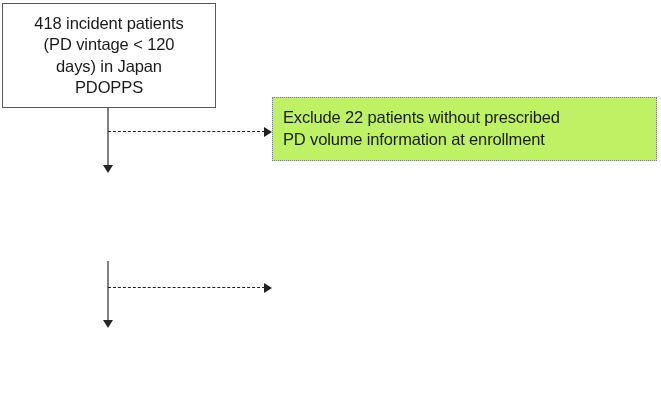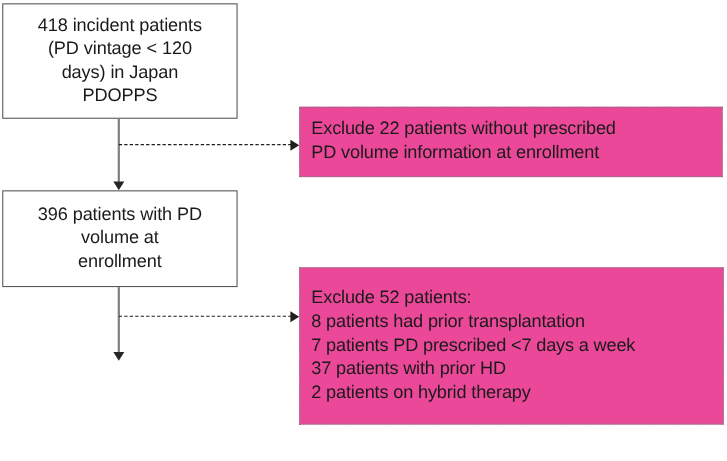--- a/index.html
+++ b/index.html
@@ -46,21 +46,21 @@
 
   #node-cohort   { left: 2px;  top: 3px;   width: 214px; height: 105px; }
   #node-with-pd  { left: 2px;  top: 173px; width: 214px; height: 88px;  }
   #node-included { left: 2px;  top: 328px; width: 214px; height: 89px;  }
 
   
   .exclusion {
     position: absolute;
     box-sizing: border-box;
     border: 1.6px dotted #7a7a7a;
-    background: #ec4899;
+    background: #bef264;
     display: flex;
     align-items: center;
     font-size: 16.5px;
     line-height: 1.32;
     letter-spacing: -0.15px;
     padding: 2px 8px 2px 10px;
     text-align: left;
   }
   .exclusion .excl-text {
     display: block;
@@ -133,34 +133,22 @@
   <div class="arrow-down" id="arrowhead-1"></div>
 
   <div class="branch" id="branch-1"></div>
   <div class="arrow-right" id="arrowhead-branch-1"></div>
 
   <div class="exclusion" id="excl-no-volume">
     <span class="excl-text">Exclude 22 patients without prescribed
 PD volume information at enrollment</span>
   </div>
 
-  <div class="node" id="node-with-pd">
-    <span class="node-text">396 patients with PD
-volume at
-enrollment</span>
-  </div>
 
   <div class="conn-line v-seg" id="trunk-2"></div>
   <div class="arrow-down" id="arrowhead-2"></div>
 
   <div class="branch" id="branch-2"></div>
   <div class="arrow-right" id="arrowhead-branch-2"></div>
 
-  <div class="exclusion" id="excl-52">
-    <span class="excl-text">Exclude 52 patients:
-8 patients had prior transplantation
-7 patients PD prescribed &lt;7 days a week
-37 patients with prior HD
-2 patients on hybrid therapy</span>
-  </div>
 
 
 </div>
 
 </body></html>

